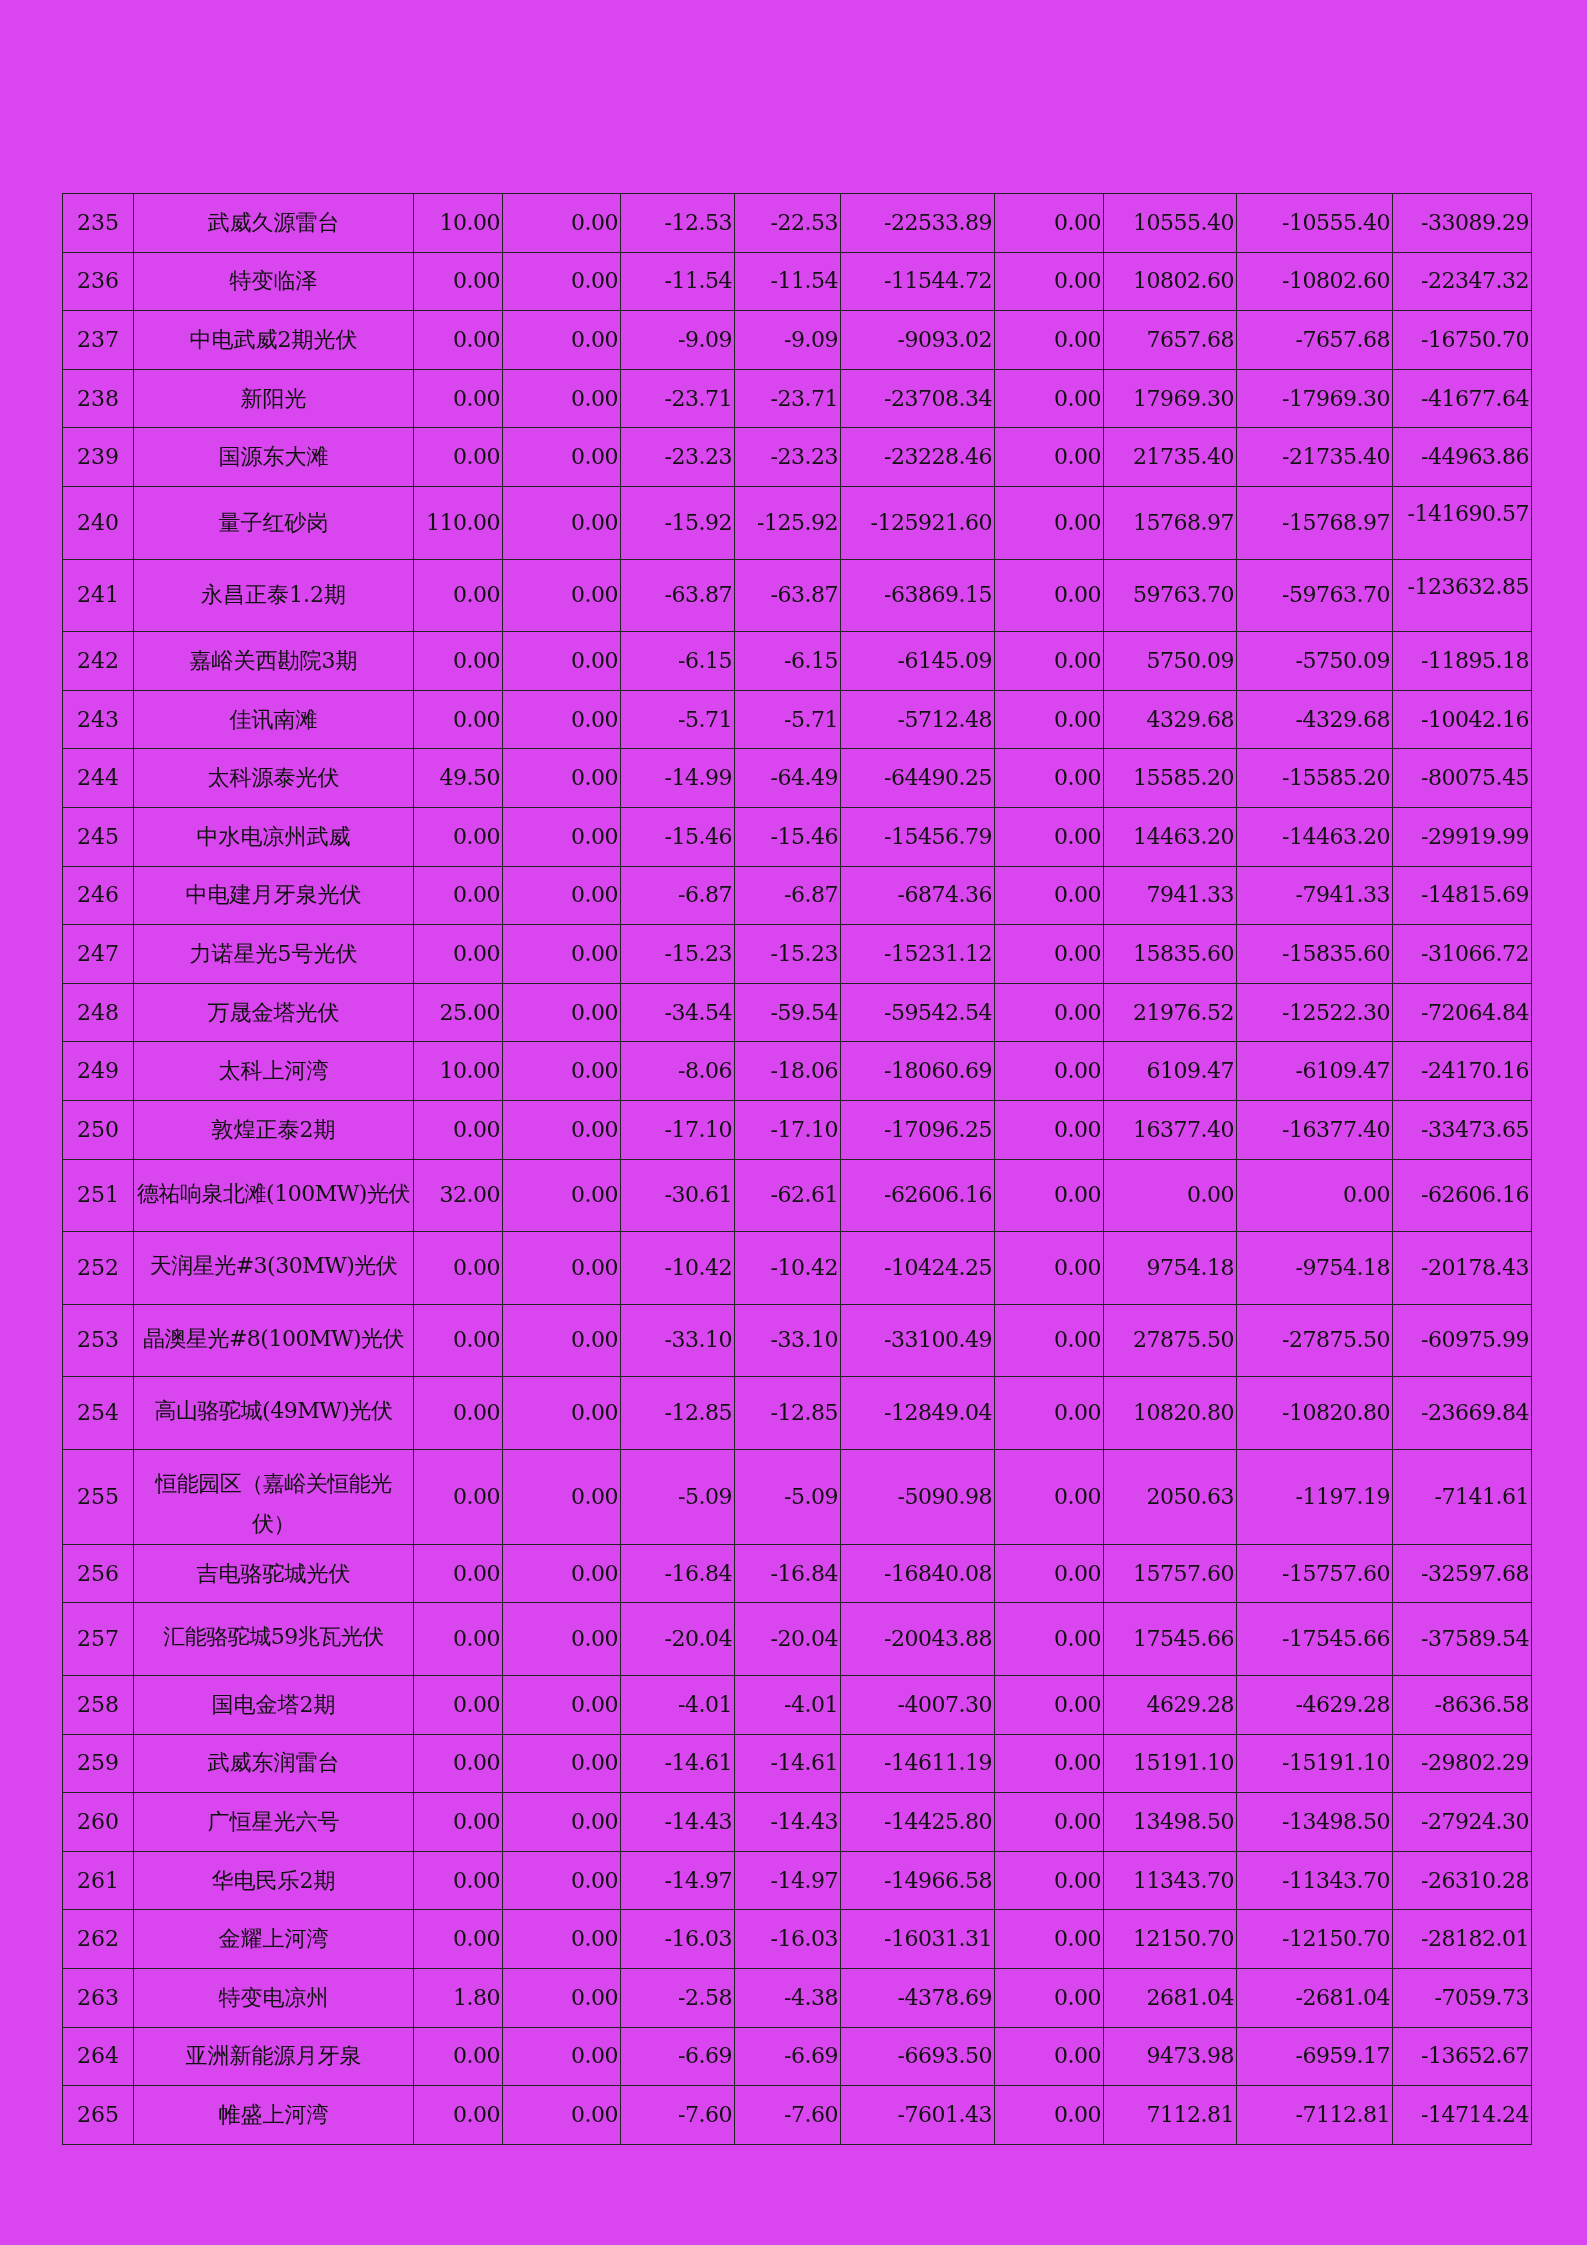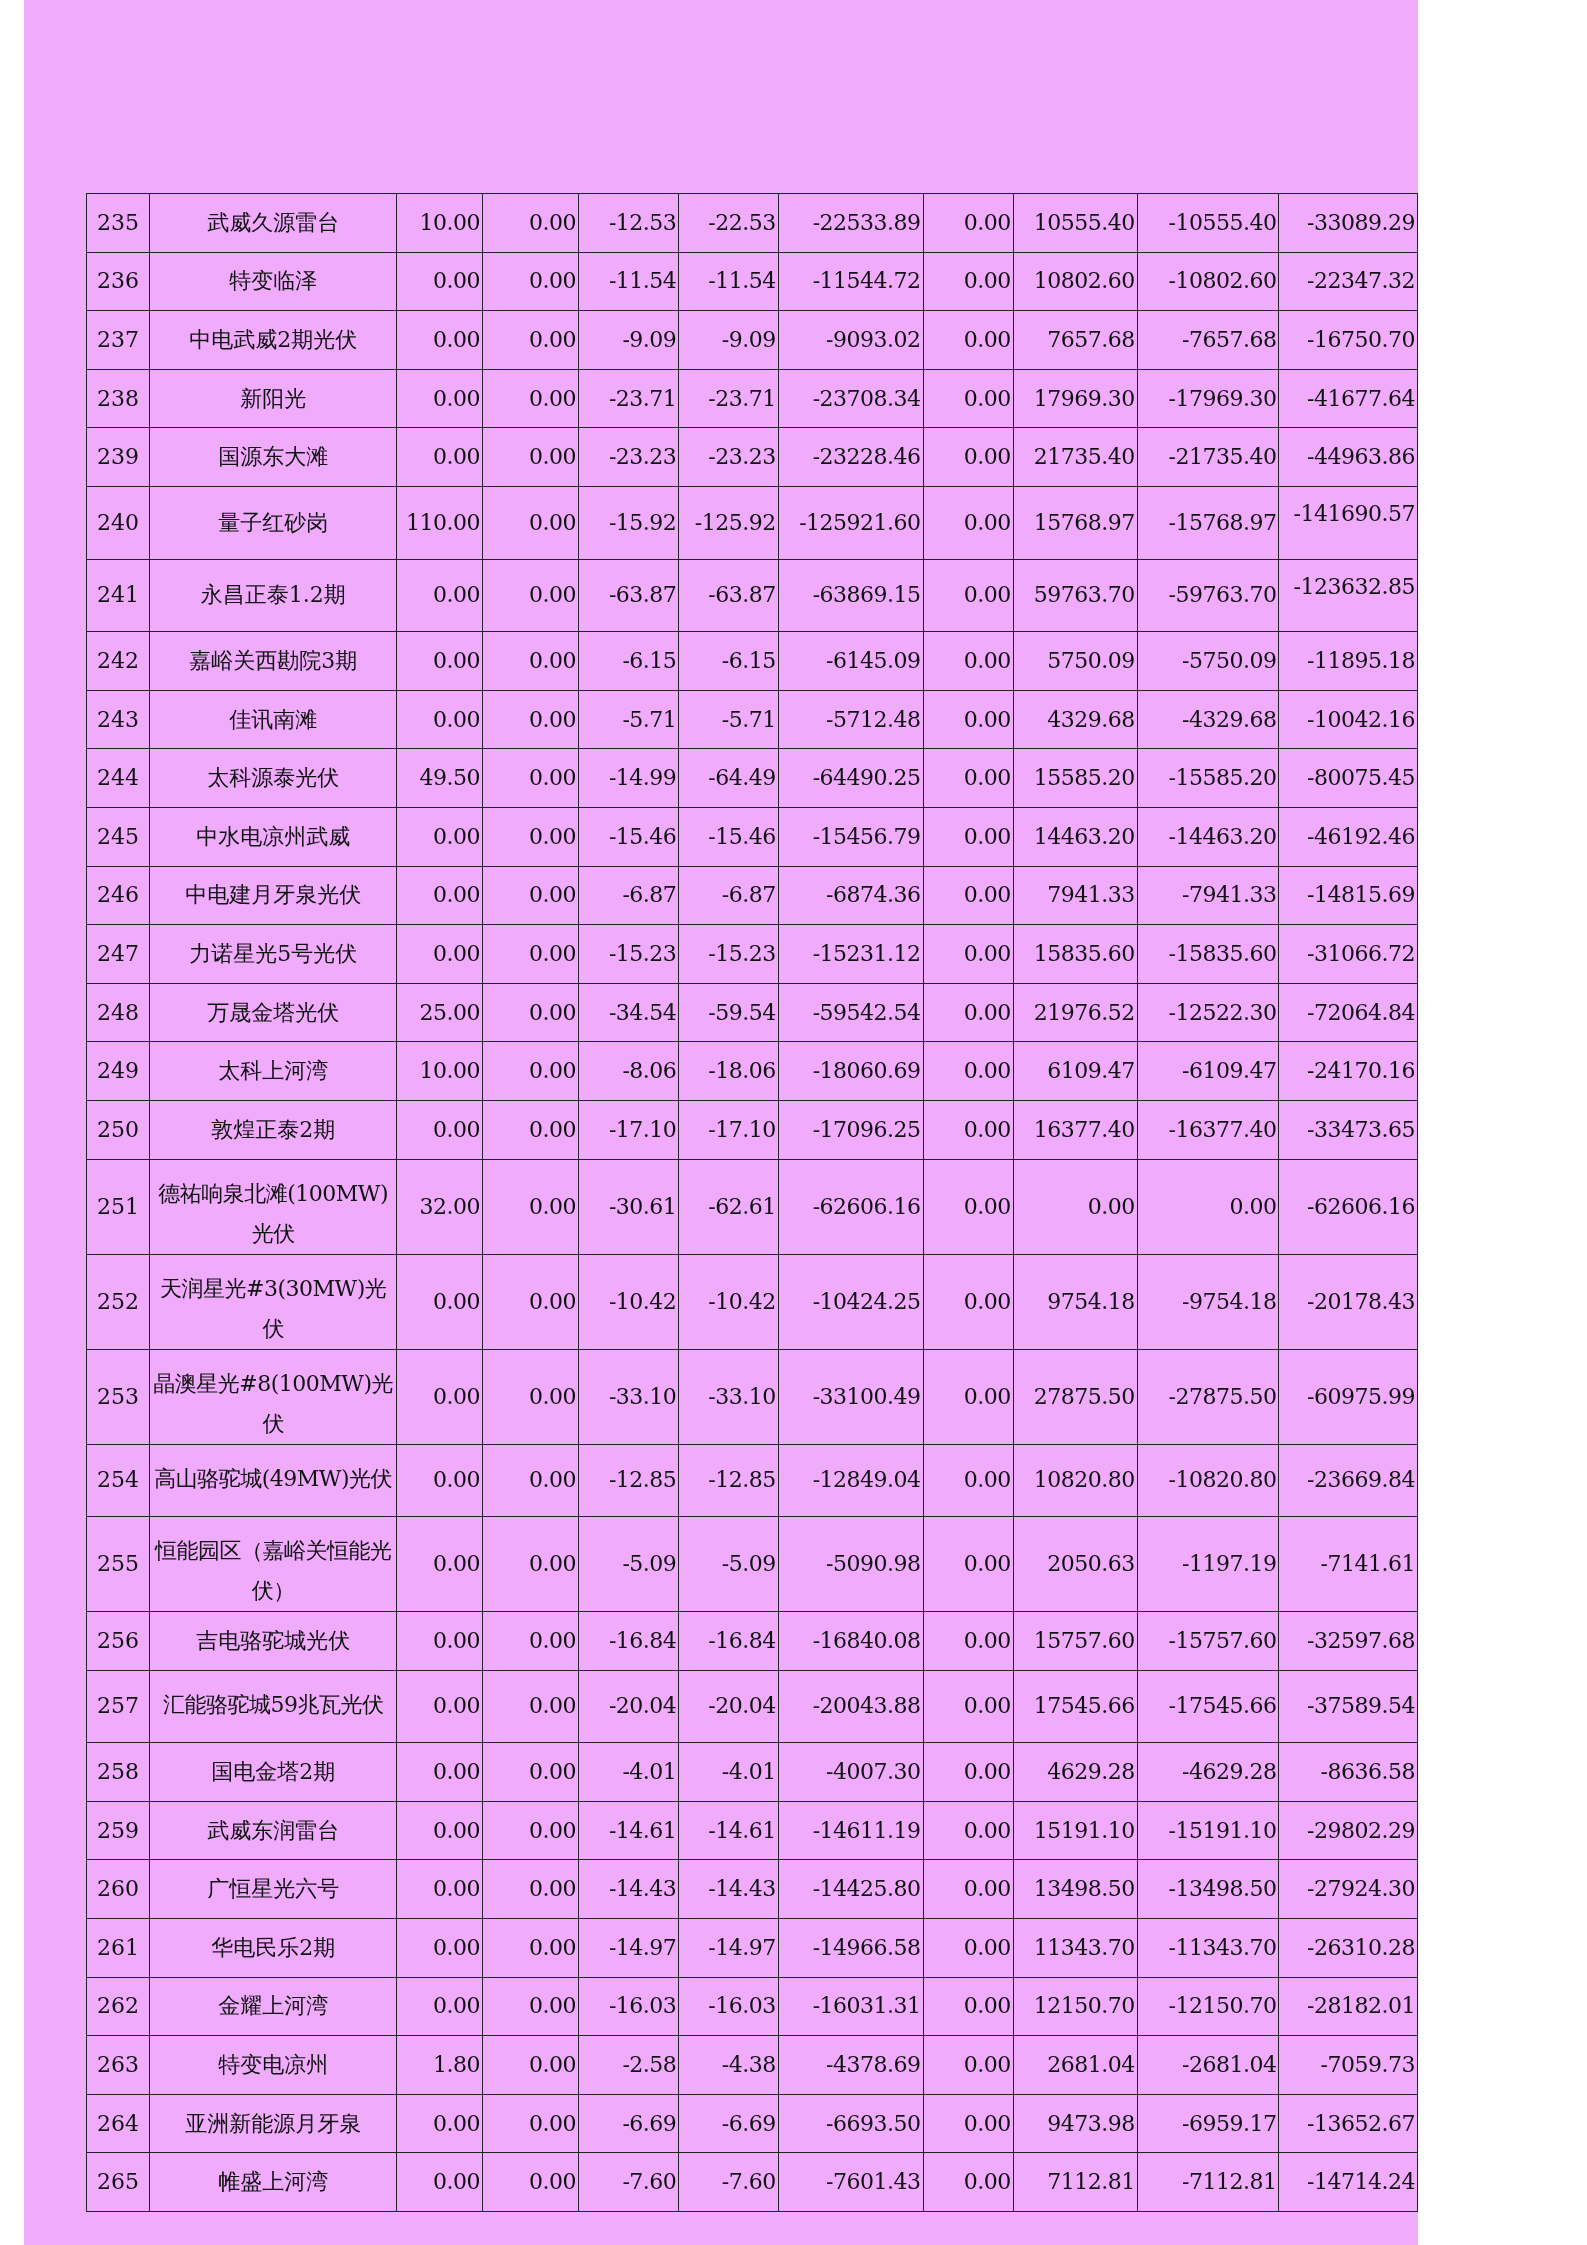--- a/index.html
+++ b/index.html
@@ -1,17 +1,17 @@
 <!DOCTYPE html>
 <html><head>
 <meta charset="utf-8">
 <style>
   html, body { margin: 0; padding: 0; background: #ffffff; }
   body { width: 1587px; height: 2245px; position: relative; overflow: hidden; }
-  .page { position: absolute; left: 0; top: 0; width: 1394px; height: 2245px; background: #f0abfc; margin-left: 24px; }
+  .page { position: absolute; left: 0; top: 0; width: 1587px; height: 2245px; background: #d946ef; }
   table.data {
     position: absolute;
     left: 62px;
     top: 193px;
     border-collapse: collapse;
     table-layout: fixed;
     font-family: "DejaVu Serif", "Liberation Serif", serif;
     color: #111;
   }
   table.data td {
@@ -183,21 +183,21 @@
           <td class="idx">245</td>
           <td class="name">中水电凉州武威</td>
           <td class="num">0.00</td>
           <td class="num">0.00</td>
           <td class="num">-15.46</td>
           <td class="num">-15.46</td>
           <td class="num">-15456.79</td>
           <td class="num">0.00</td>
           <td class="num">14463.20</td>
           <td class="num">-14463.20</td>
-          <td class="num">-46192.46</td>
+          <td class="num">-29919.99</td>
         </tr>
         <tr>
           <td class="idx">246</td>
           <td class="name">中电建月牙泉光伏</td>
           <td class="num">0.00</td>
           <td class="num">0.00</td>
           <td class="num">-6.87</td>
           <td class="num">-6.87</td>
           <td class="num">-6874.36</td>
           <td class="num">0.00</td>

